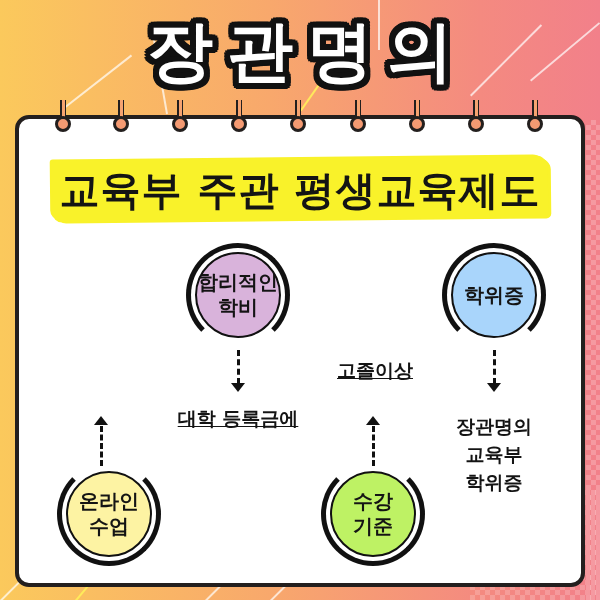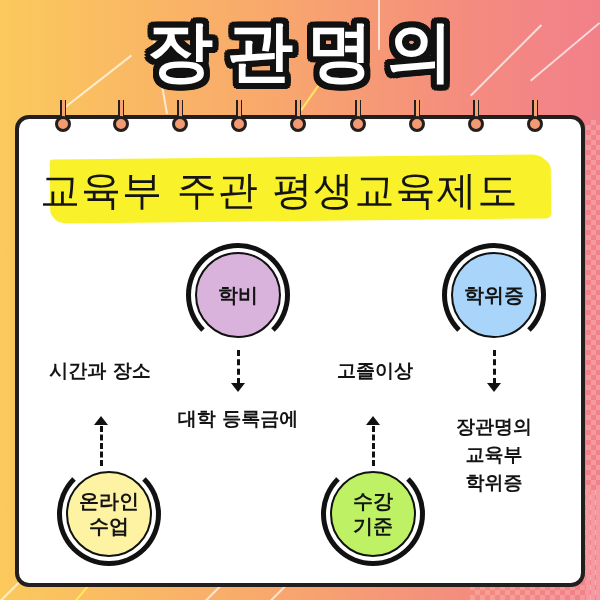--- a/index.html
+++ b/index.html
@@ -93,21 +93,22 @@
       width: 496px; height: 62px;
       background: #f9f22a;
       border-radius: 4px 12px 6px 10px;
       transform: rotate(-0.6deg);
       box-shadow: 4px 2px 0 -1px #f9f22a, -3px -2px 0 -1px #f9f22a;
     }
     .subtitle {
       position: absolute;
       left: 40px; right: 40px; top: 160px;
       height: 60px;
-      font-weight: normal;
+      text-align: center;
+      font-weight: bold;
       font-size: 40px;
       line-height: 60px;
       color: #141414;
       letter-spacing: 1px;
     }
     .node {
       position: absolute;
       width: 104px; height: 104px;
     }
     .node .outer {
@@ -245,63 +246,63 @@
     </div>
     <div class="ball"></div>
   </div>
 
 <div class="highlight"></div>
 <div class="subtitle">교육부 주관 평생교육제도</div>
 
 <div class="node open-bottom" style="left:186px;top:243px;">
   <div class="outer"></div>
   <div class="inner" style="background:#d9b3db;">
+    <span>합리적인</span>
     <span>학비</span>
   </div>
 </div>
 <div class="arrow" style="left:231px;top:350px;height:44px;">
   <div class="dash" style="top:0;height:34px;"></div>
   <div class="head-down" style="top:33px;"></div>
 </div>
-<div class="caption" style="left:158px;width:160px;top:404px;">
+<div class="caption" style="left:158px;width:160px;top:404px;text-decoration:underline;">
   <div>대학 등록금에</div>
 </div>
 
 <div class="node open-bottom" style="left:442px;top:243px;">
   <div class="outer"></div>
   <div class="inner" style="background:#a9d5fb;">
     <span>학위증</span>
   </div>
 </div>
 <div class="arrow" style="left:487px;top:350px;height:44px;">
   <div class="dash" style="top:0;height:34px;"></div>
   <div class="head-down" style="top:33px;"></div>
 </div>
 <div class="caption" style="left:444px;width:100px;top:412px;">
   <div>장관명의</div>
   <div>교육부</div>
   <div>학위증</div>
 </div>
 
 <div class="caption" style="left:35px;width:130px;top:356px;">
-  <div>시간과 장소</div>
 </div>
 <div class="arrow" style="left:94px;top:416px;height:50px;">
   <div class="head-up" style="top:0;"></div>
   <div class="dash" style="top:10px;height:40px;"></div>
 </div>
 <div class="node open-top" style="left:57px;top:462px;">
   <div class="outer"></div>
   <div class="inner" style="background:#fdf3a3;">
     <span>온라인</span>
     <span>수업</span>
   </div>
 </div>
 
-<div class="caption" style="left:310px;width:130px;top:356px;">
+<div class="caption" style="left:310px;width:130px;top:356px;text-decoration:underline;">
   <div>고졸이상</div>
 </div>
 <div class="arrow" style="left:366px;top:416px;height:50px;">
   <div class="head-up" style="top:0;"></div>
   <div class="dash" style="top:10px;height:40px;"></div>
 </div>
 <div class="node open-top" style="left:321px;top:462px;">
   <div class="outer"></div>
   <div class="inner" style="background:#bef264;">
     <span>수강</span>

